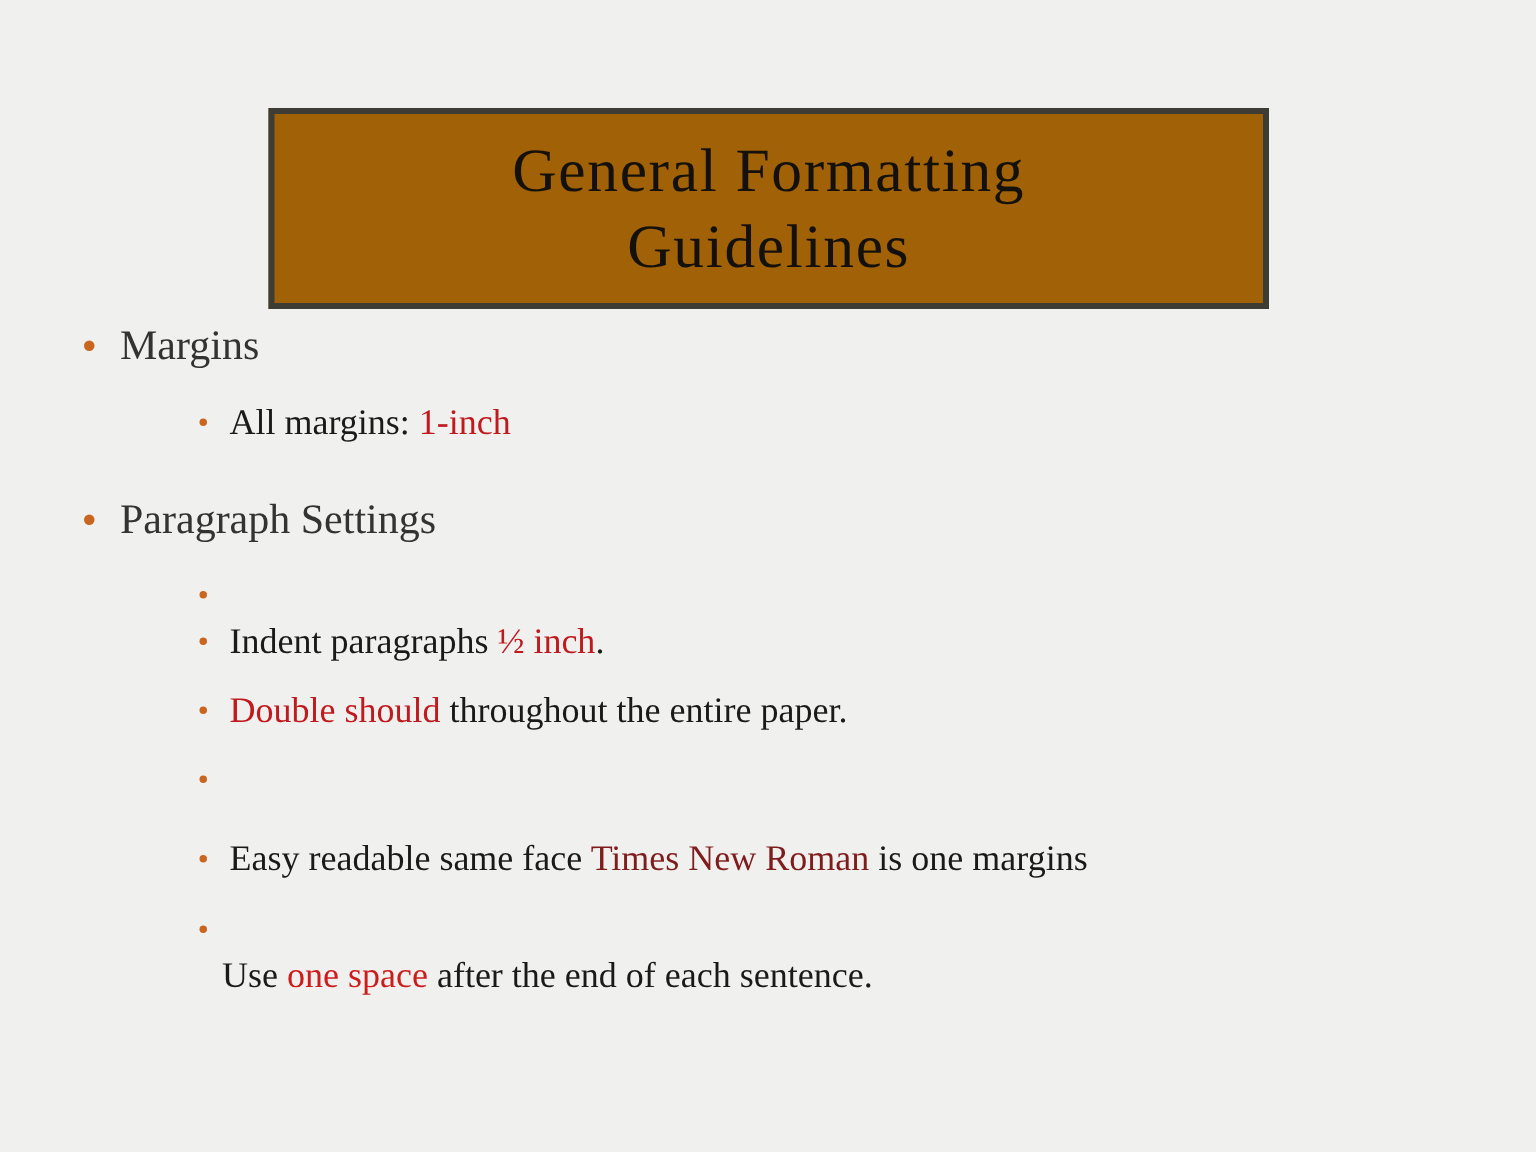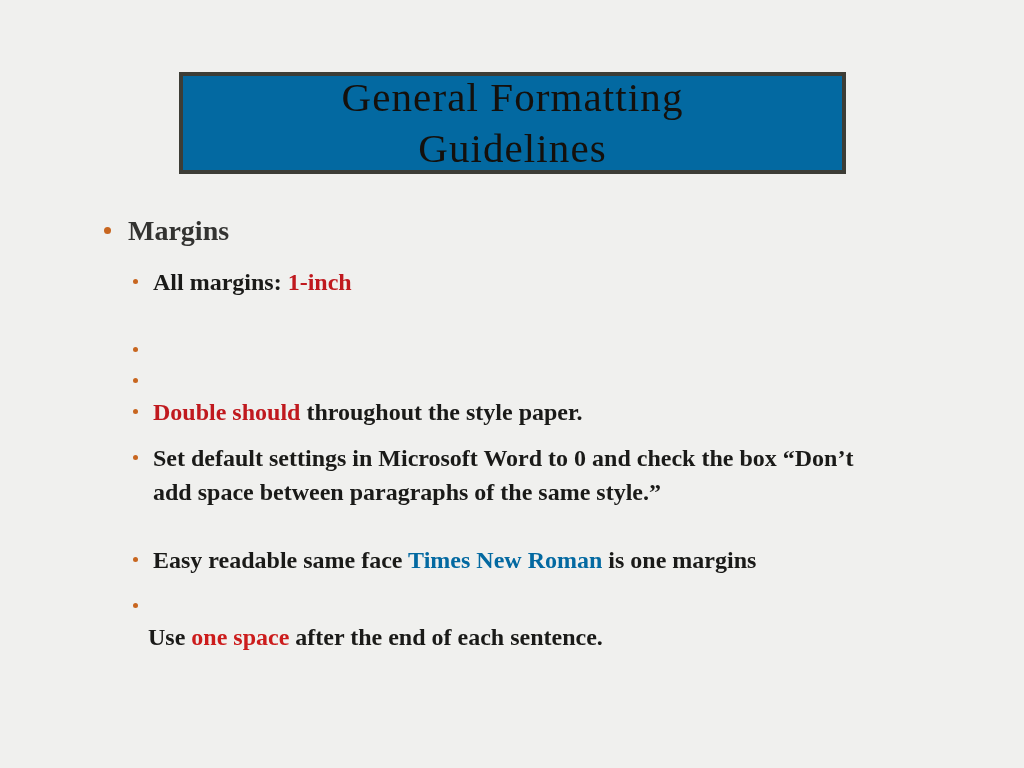--- a/index.html
+++ b/index.html
@@ -14,23 +14,23 @@
     overflow: hidden;
     position: relative;
   }
 
   
   .title-box {
     position: absolute;
     left: 179px;
     top: 72px;
     width: 667px;
-    height: 102px;
+    height: 134px;
     box-sizing: border-box;
-    background: #0369a1;
+    background: #a16207;
     border: 4px solid #3d3d36;
     display: flex;
     align-items: center;
     justify-content: center;
   }
   .title-text {
     font-family: "Liberation Serif", "DejaVu Serif", serif;
     font-size: 41px;
     line-height: 1.25;
     color: #14100c;
@@ -49,23 +49,22 @@
   }
 
   .bullet-row {
     display: flex;
     align-items: flex-start;
     position: relative;
   }
 
   
   .lvl1 {
-    padding-left: 104px;
+    padding-left: 56px;
     margin-bottom: 9px;
-    font-weight: bold;
   }
   .lvl1 .dot {
     width: 7px;
     height: 7px;
     border-radius: 50%;
     background: #c8661f;
     margin-top: 15px;
     flex: 0 0 auto;
   }
   .lvl1 .txt {
@@ -87,63 +86,66 @@
     background: #c8661f;
     margin-top: 14px;
     flex: 0 0 auto;
   }
   .lvl2 .txt {
     margin-left: 15px;
     font-size: 24px;
     line-height: 1.42;
     color: #1a1a18;
     max-width: 720px;
-    font-weight: bold;
   }
 
   .gap-lg { height: 17px; }
   .gap-sm { height: 5px; }
 
   .red  { color: #c0191e; }
   .red2 { color: #cc1c1c; }
-  .brick{ color: #0369a1; text-align: right; }
+  .brick{ color: #7f1d1d; text-align: right; }
 </style>
 </head>
 <body>
 
 <div class="title-box">
   <div class="title-text">General Formatting
 Guidelines</div>
 </div>
 
 <div class="outline" id="outline-root">
     <div class="bullet-row lvl1">
       <span class="dot"></span>
       <span class="txt">Margins</span>
     </div>
     <div class="gap-sm"></div>
     <div class="bullet-row lvl2">
       <span class="dot"></span>
       <span class="txt"><span>All margins: </span><span class="red">1-inch</span></span>
     </div>
     <div class="gap-lg"></div>
+    <div class="bullet-row lvl1">
+      <span class="dot"></span>
+      <span class="txt">Paragraph Settings</span>
+    </div>
     <div class="gap-sm"></div>
     <div class="bullet-row lvl2">
       <span class="dot"></span>
     </div>
     <div class="bullet-row lvl2">
       <span class="dot"></span>
+      <span class="txt"><span>Indent paragraphs </span><span class="red">½ inch</span><span>.</span></span>
     </div>
     <div class="bullet-row lvl2">
       <span class="dot"></span>
-      <span class="txt"><span class="red">Double should</span><span> throughout the style paper.</span></span>
+      <span class="txt"><span class="red">Double should</span><span> throughout the entire paper.</span></span>
     </div>
     <div class="bullet-row lvl2">
       <span class="dot"></span>
-      <span class="txt"><span>Set default settings in Microsoft Word to 0 and check the box “Don’t add space between paragraphs of the same style.”</span></span>
     </div>
     <div class="gap-lg"></div>
     <div class="gap-sm"></div>
     <div class="bullet-row lvl2">
       <span class="dot"></span>
       <span class="txt"><span>Easy readable same face </span><span class="brick">Times New Roman</span><span> is one margins</span></span>
     </div>
     <div class="bullet-row lvl2">
       <span class="dot"></span>
     </div>

